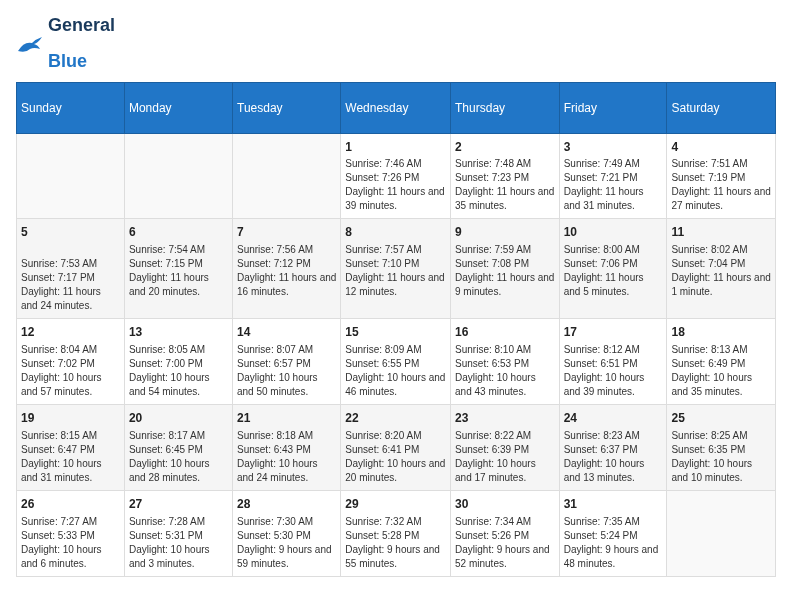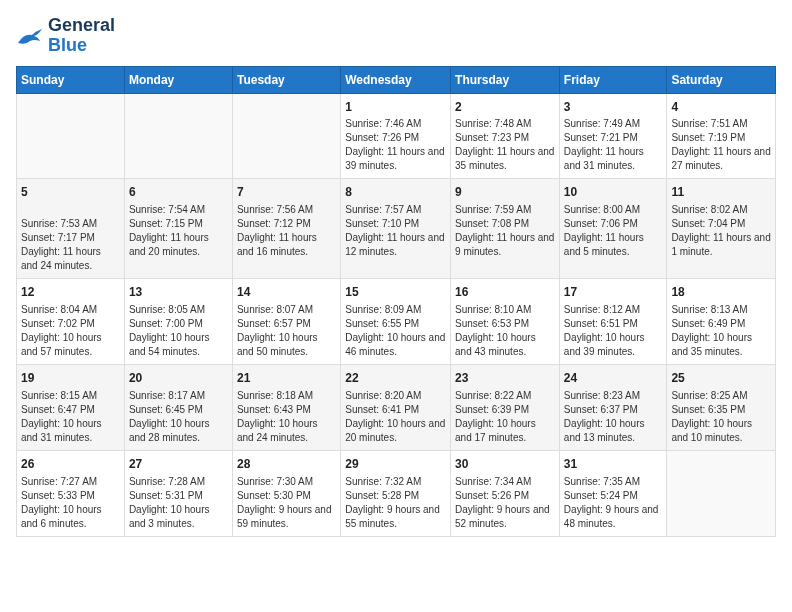--- a/index.html
+++ b/index.html
@@ -46,24 +46,24 @@
     table {
       width: 100%;
       border-collapse: collapse;
       font-size: 10.5px;
     }
     thead tr {
       background-color: #2176c7;
       color: #fff;
     }
     thead th {
-      padding: 6px 4px;
+      padding: 18px 4px;
       text-align: left;
       font-size: 12px;
-      font-weight: bold;
+      font-weight: normal;
       border: 1px solid #1a5fa0;
     }
     tbody tr {
       border-bottom: 1px solid #ccc;
     }
     tbody td {
       vertical-align: top;
       padding: 5px 4px;
       border: 1px solid #ddd;
       width: 113px;
@@ -96,21 +96,21 @@
 
 <div class="header-section">
   <div class="logo">
     <div class="logo-bird">
       <svg viewBox="0 0 28 22" xmlns="http://www.w3.org/2000/svg">
         <path d="M2 18 Q8 8 16 10 Q20 6 26 4 Q22 10 18 11 Q22 12 24 16 Q18 14 14 16 Q10 20 2 18Z" fill="#2176c7"></path>
       </svg>
     </div>
     <div class="logo-text">
       <div>General</div>
-      <div style="color:#2176c7;">Blue</div>
+      <div style="color:#2176c7;margin-top:16px;">Blue</div>
     </div>
   </div>
   <div class="title-section">
   </div>
 </div>
 
 <table>
   <thead>
     <tr>
     <th>Sunday</th>

